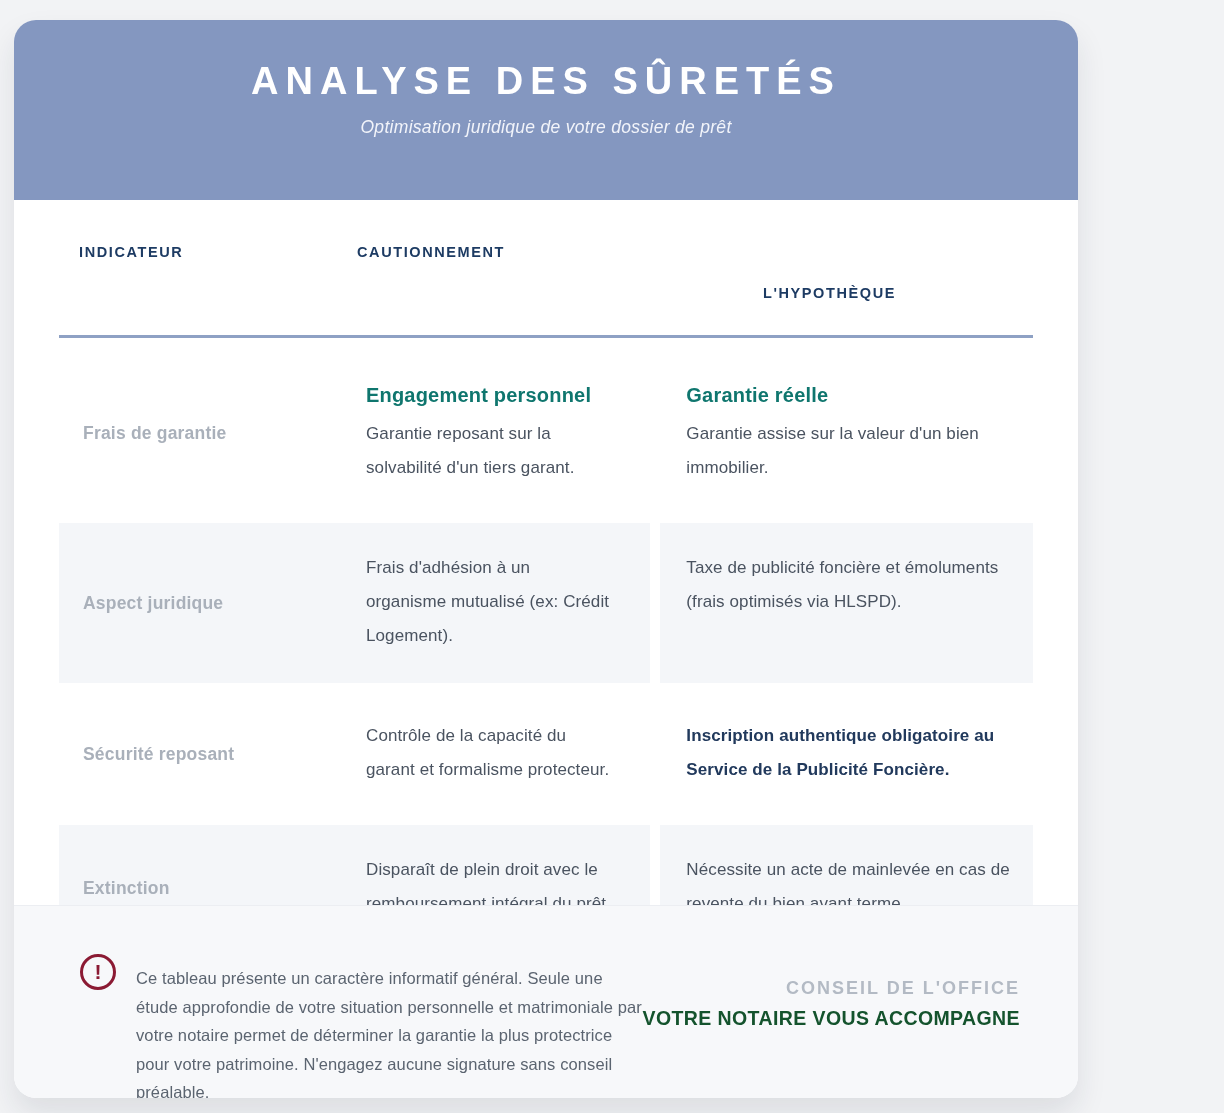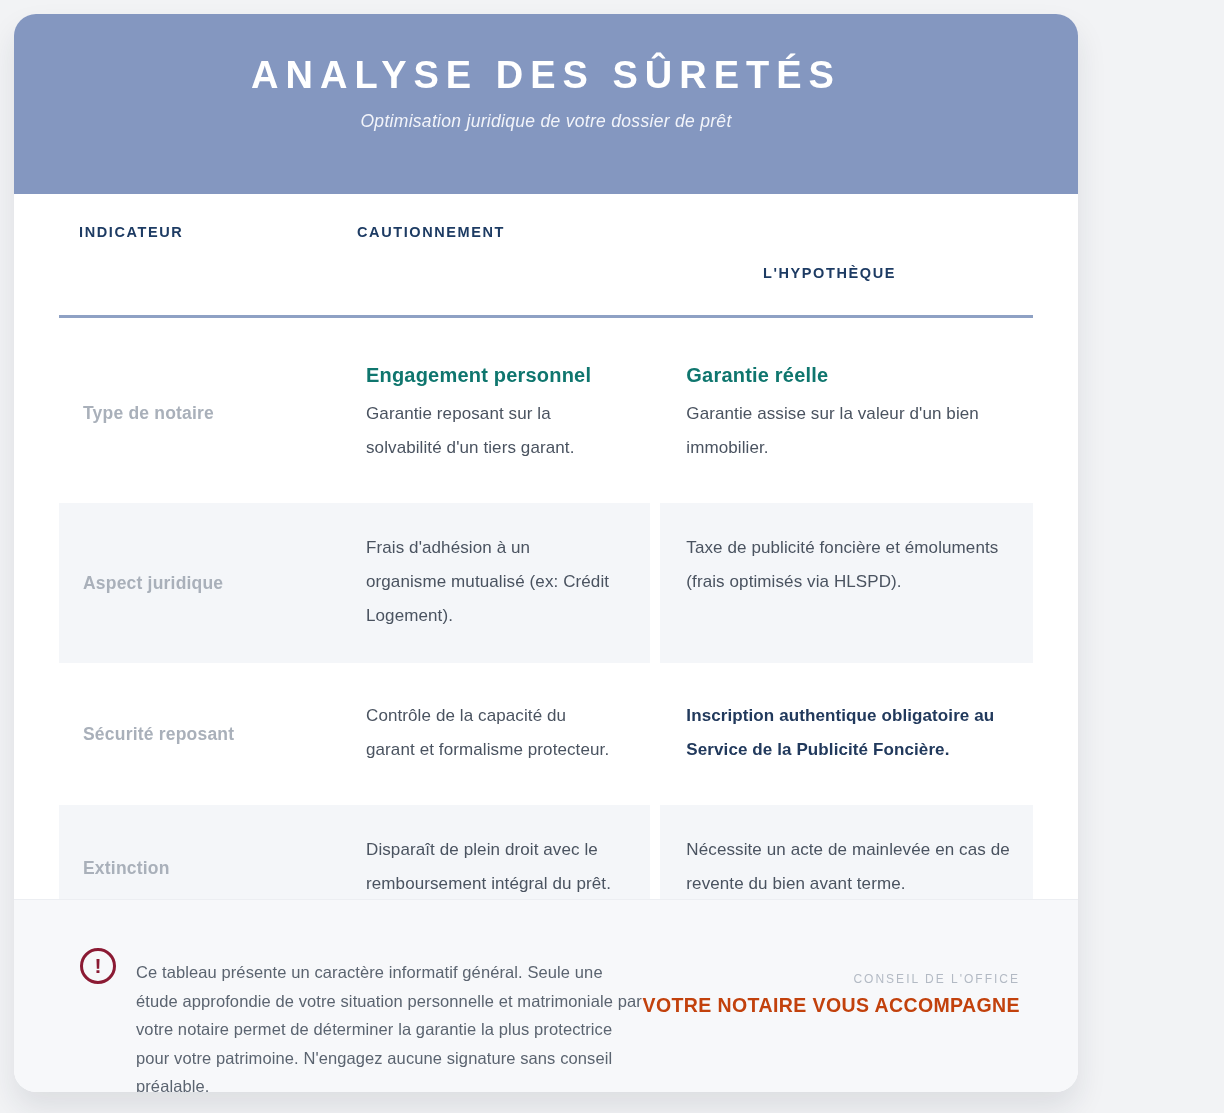--- a/index.html
+++ b/index.html
@@ -4,21 +4,21 @@
 <style>
   * { margin: 0; padding: 0; box-sizing: border-box; }
   html, body { background: #f2f3f5; }
   body {
     width: 1224px; height: 1113px;
     font-family: "Liberation Sans", sans-serif;
     color: #4a5360;
     position: relative;
   }
   .card {
-    position: absolute; left: 14px; top: 14px;
+    position: absolute; left: 14px; top: 20px;
     width: 1064px; height: 1078px;
     background: #ffffff;
     border-radius: 22px;
     overflow: hidden;
     box-shadow: 0 16px 30px rgba(30,40,60,0.10);
   }
   
   .banner {
     height: 180px;
     background: #8497c0;
@@ -35,21 +35,21 @@
     margin-top: 14px;
     color: #f2f4fa;
     font-size: 17.5px;
     font-style: italic;
     letter-spacing: 0.3px;
   }
   
   .content { padding: 0 45px; }
   .thead {
     display: flex;
-    padding: 30px 0 34px 0;
+    padding: 44px 0 34px 0;
     border-bottom: 3px solid #8ea1c4;
   }
   .thead .th {
     color: #1d3b63;
     font-size: 14.5px;
     font-weight: 700;
     letter-spacing: 1.6px;
     text-transform: uppercase;
   }
   .th.c1 { width: 286px; padding-left: 20px; }
@@ -135,27 +135,27 @@
     letter-spacing: 0.1px;
   }
   .advice-block {
     margin-left: auto;
     text-align: right;
     padding-top: 26px;
     white-space: nowrap;
   }
   .advice-label {
     color: #b3bac4;
-    font-size: 12px;
-    font-weight: 400;
+    font-size: 18px;
+    font-weight: 700;
     letter-spacing: 2px;
   }
   .advice-title {
     margin-top: 8px;
-    color: #c2410c;
+    color: #14532d;
     font-size: 19.5px;
     font-weight: 700;
     letter-spacing: 0.4px;
   }
 </style>
 </head>
 <body>
 
 <div class="card">
 
@@ -169,21 +169,21 @@
     <div class="thead">
       <div class="th c1">INDICATEUR</div>
       <div class="th c2">CAUTIONNEMENT</div>
       <div class="th c3">L'HYPOTHÈQUE</div>
     </div>
 
     <div class="tbody">
 
       <div class="row">
         <div class="seg-left">
-          <div class="cell-label">Type de notaire</div>
+          <div class="cell-label">Frais de garantie</div>
           <div class="cell-caution">
             <div class="cell-title">Engagement personnel</div>
             <div class="cell-text">Garantie reposant sur la solvabilité d'un tiers garant.</div>
           </div>
         </div>
         <div class="seg-right">
           <div class="cell-title">Garantie réelle</div>
           <div class="cell-text">Garantie assise sur la valeur d'un bien immobilier.</div>
         </div>
       </div>

